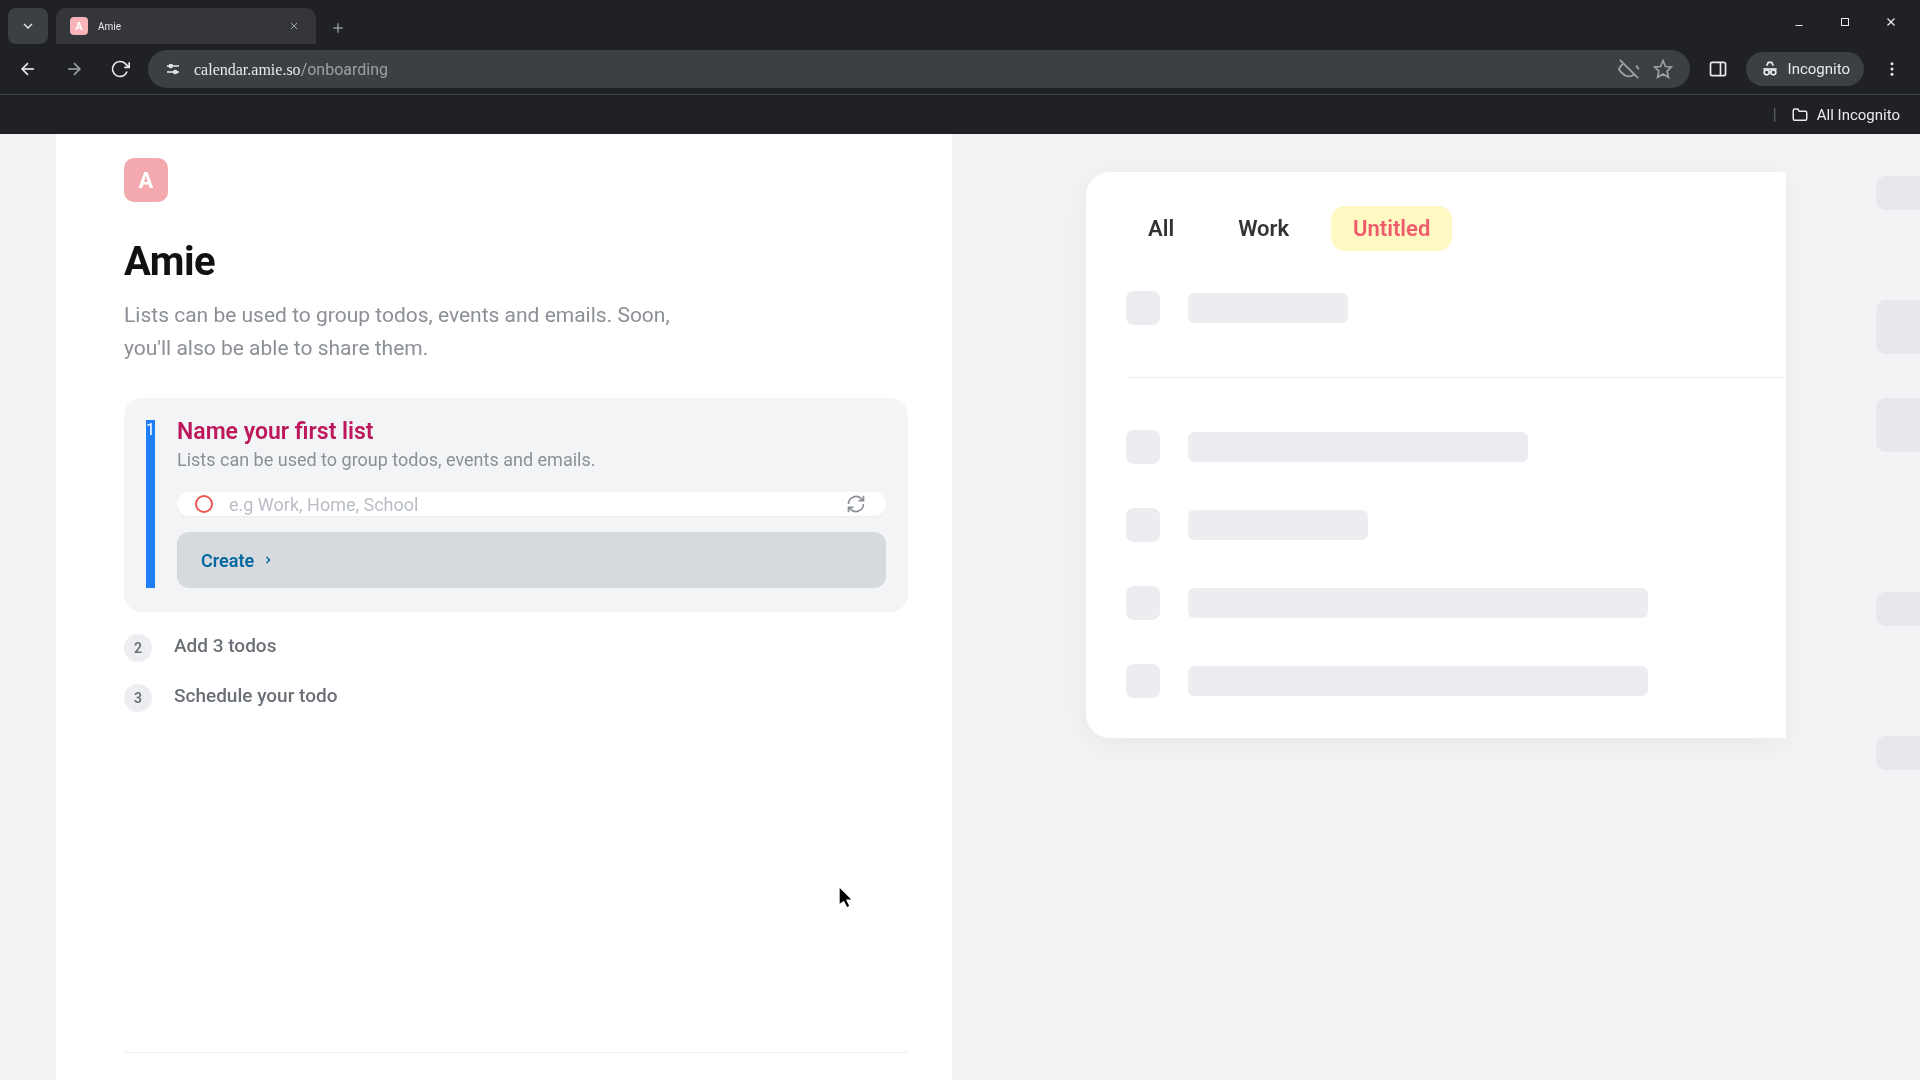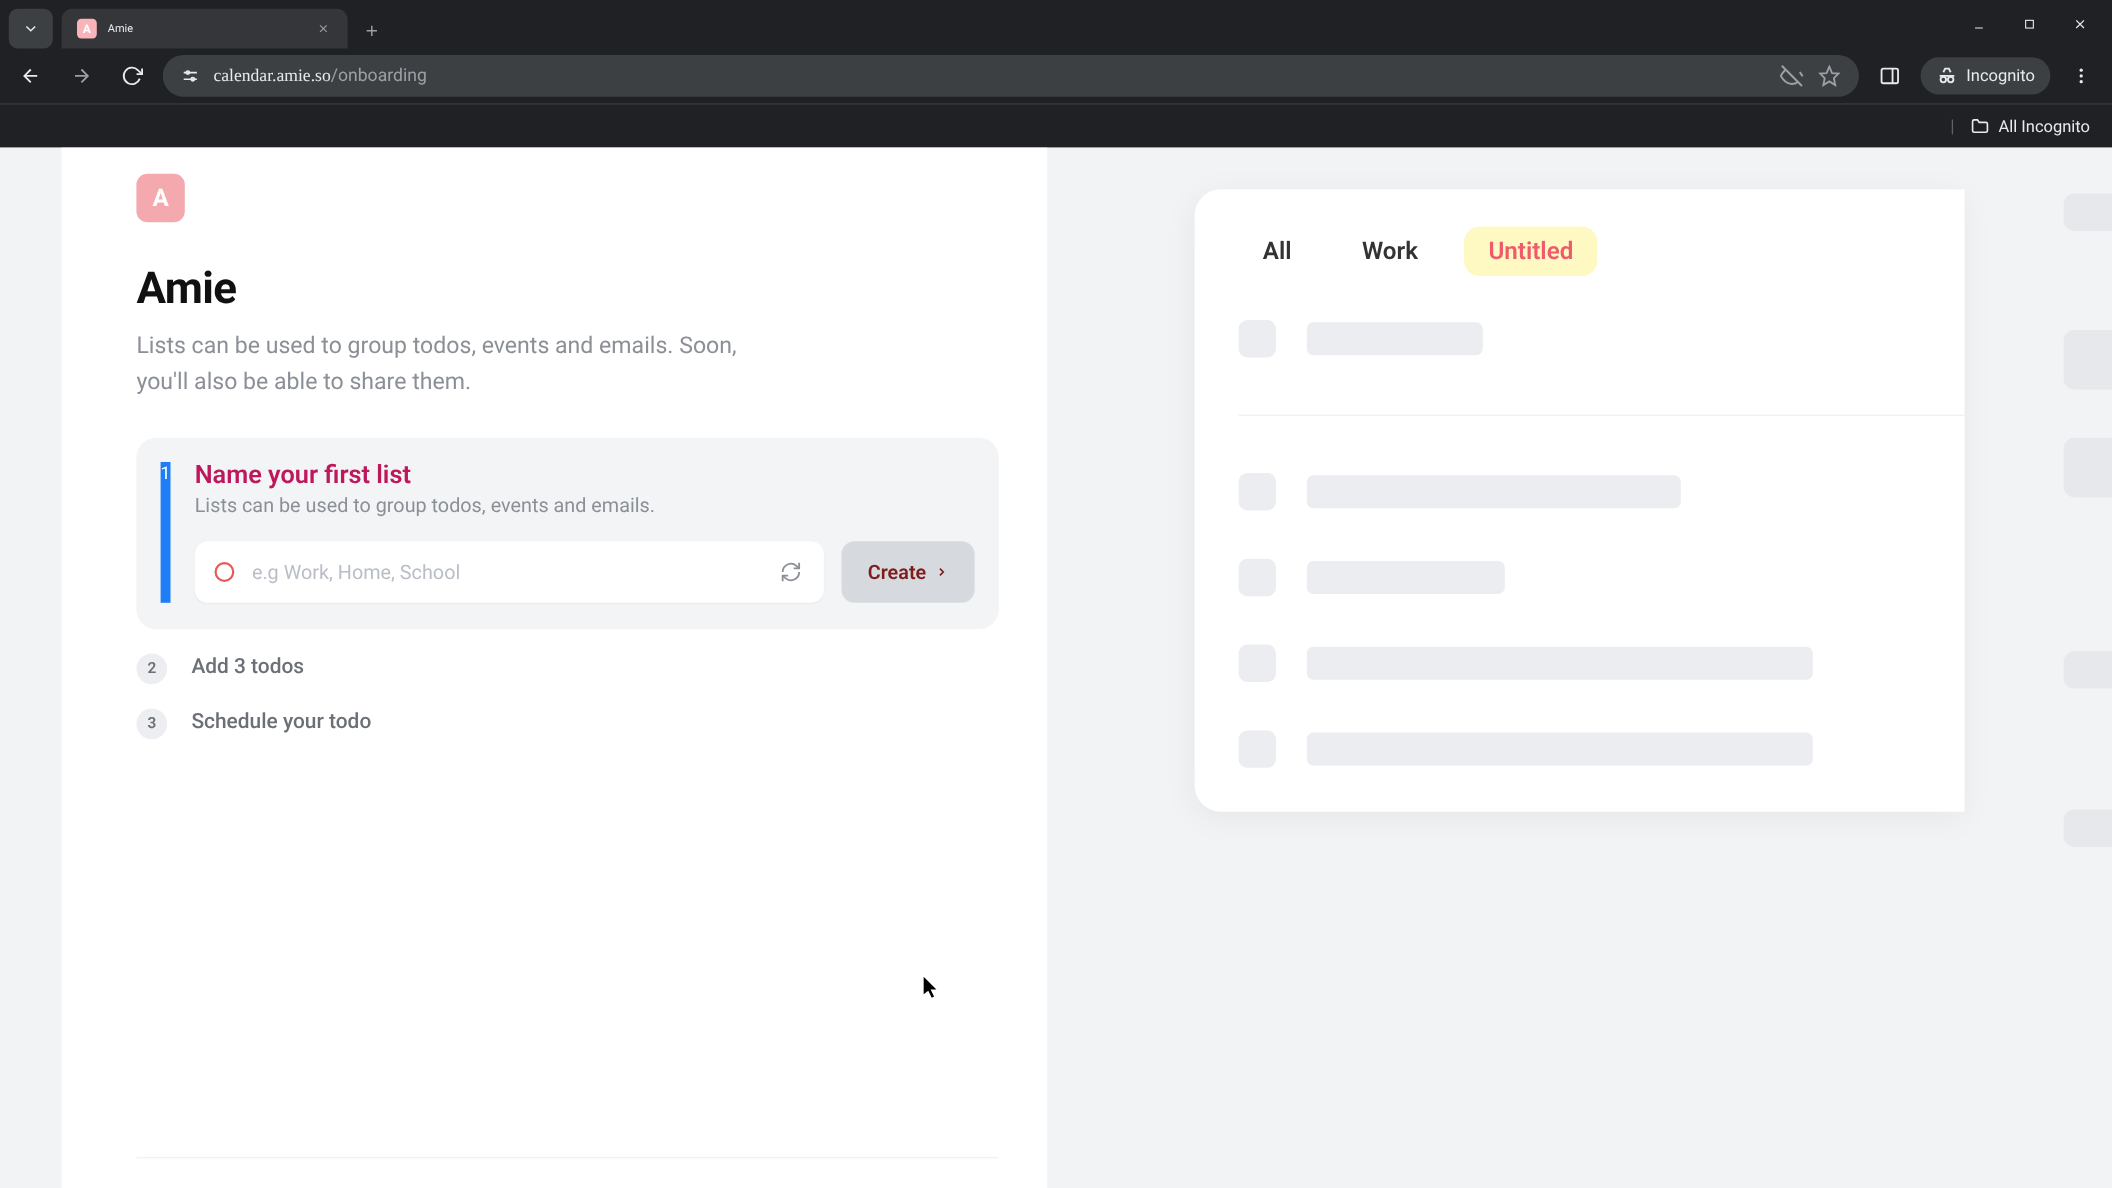--- a/index.html
+++ b/index.html
@@ -46,27 +46,27 @@
   .step { display:flex; gap:22px; }
   .step .num { width:28px; height:28px; border-radius:14px; display:flex; align-items:center; justify-content:center; font-size:14px; font-weight:600; flex-shrink:0; margin-top:0;}
   .step.inactive .num { background:#eceef1; color:#6b6f76; }
   .step .label { font-size:19px; color:#6b6f76; font-weight:500; }
 
   .step-card { background:#f3f4f6; border-radius:18px; padding:20px 22px 24px 22px; display:flex; gap:22px; }
   .step-card .num { background:#1e7ef7; color:#fff; margin-top:2px;}
   .step-card .body { flex:1; }
   .step-card .title { font-size:23px; font-weight:600; color:#be185d;}
   .step-card .sub { font-size:18px; color:#8b8f96; margin-top:4px;}
-  .input-row { display:flex; gap:16px; margin-top:22px; }
+  .input-row { display:flex; gap:16px; margin-top:22px;flex-direction:column; }
   .list-input { flex:1; background:#fff; border-radius:12px; height:56px; display:flex; align-items:center; padding:0 18px; gap:16px; box-shadow:0 1px 2px rgba(0,0,0,.04);}
   .color-dot { width:18px; height:18px; border-radius:9px; border:2.5px solid #eb5757; background:#fff; flex-shrink:0;}
   .list-input input { border:0; outline:0; flex:1; font-size:18px; color:#111; background:transparent; }
   .list-input input::placeholder { color:#b9bec6; }
   .refresh { width:24px; height:24px; display:flex; align-items:center; justify-content:center; color:#8b8f96; cursor:pointer;}
-  .create-btn { background:#d6d9de; color:#7f1d1d; border:0; border-radius:12px; height:56px; padding:0 24px; font-size:18px; font-weight:600; display:flex; align-items:center; gap:8px; cursor:pointer;}
+  .create-btn { background:#d6d9de; color:#0369a1; border:0; border-radius:12px; height:56px; padding:0 24px; font-size:18px; font-weight:600; display:flex; align-items:center; gap:8px; cursor:pointer;}
   .create-btn .chev { font-size:14px; }
 
   .footer { margin-top:auto; border-top:1px solid #eceef1; height:72px; display:flex; align-items:center; justify-content:space-between; padding:0 4px; transform:translateY(44px); }
   .footer .back { display:flex; align-items:center; gap:10px; color:#6b6f76; font-size:18px; cursor:pointer;}
   .footer .continue { display:flex; align-items:center; gap:10px; color:#6b6f76; font-size:18px; cursor:pointer;}
 
   
   .todo-preview { position:absolute; left:1086px; top:38px; width:700px; background:#fff; border-radius:24px 0 0 24px; padding:34px 0 40px 40px; box-shadow: -2px 6px 30px rgba(0,0,0,.05); overflow:hidden;}
   .tabs { display:flex; gap:20px; }
   .tab-pill { font-size:22px; font-weight:600; color:#333; padding:10px 22px; border-radius:14px; cursor:pointer;}

